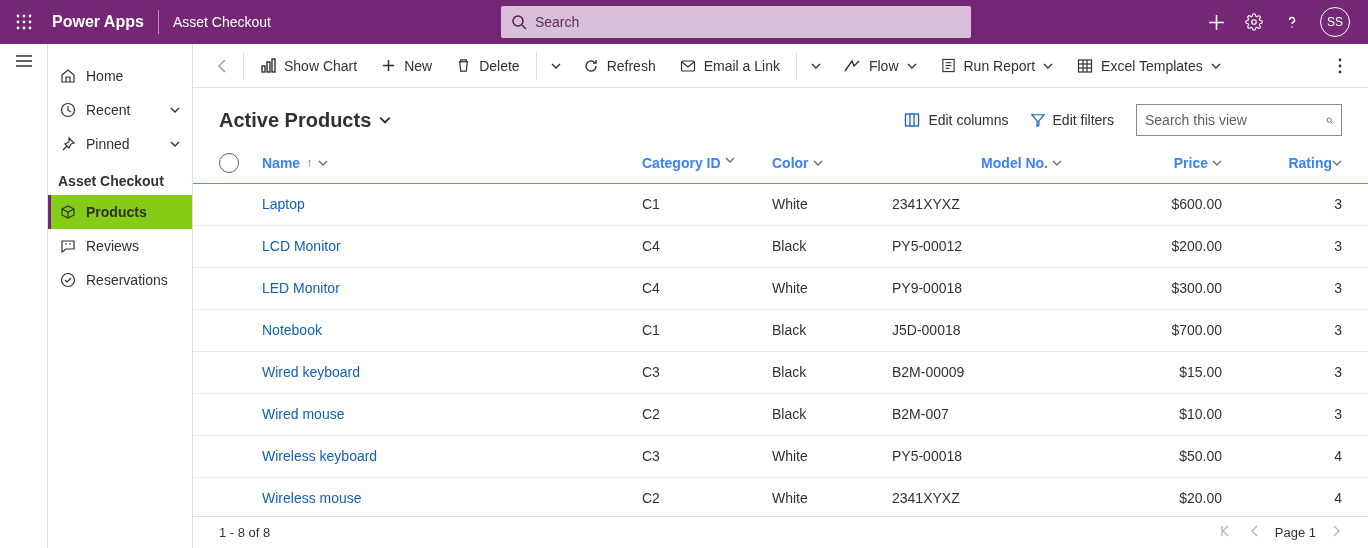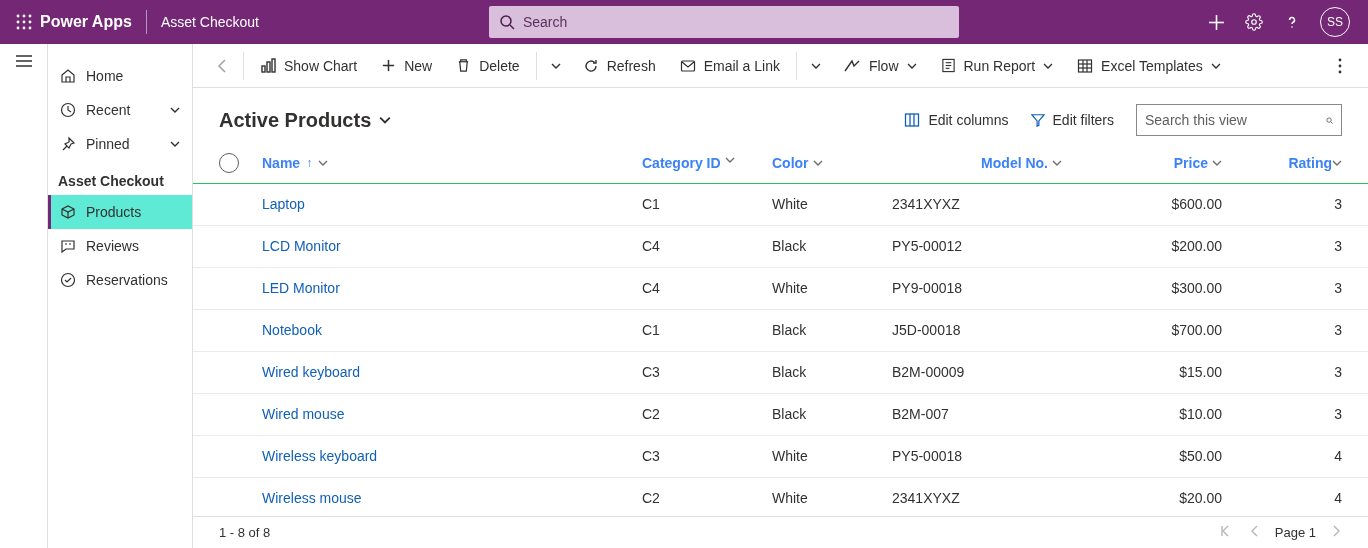--- a/index.html
+++ b/index.html
@@ -2,21 +2,21 @@
 <html><head>
 <meta charset="utf-8">
 <style>
   * { box-sizing: border-box; margin: 0; padding: 0; }
   html, body { width: 1368px; height: 548px; font-family: "Segoe UI", Arial, sans-serif; font-size: 14px; color: #323130; overflow: hidden; background:#fff;}
   
   .top-header {
     display:flex; align-items:center; height:44px; background:#742774; color:#fff; padding:0 8px;
   }
   .waffle-btn { width:32px; display:flex; align-items:center; justify-content:center; }
-  .brand { font-weight:600; font-size:16px; margin-left:0; }
+  .brand { font-weight:600; font-size:16px; margin-left:12px; }
   .vert-divider { width:1px; height:24px; background:rgba(255,255,255,0.5); margin:0 14px; }
   .app-name { font-size:14px; }
   .header-spacer-left { flex:0 0 auto; width:230px; }
   .search-wrap { flex:1; display:flex; justify-content:flex-start; }
   .search-box {
     display:flex; align-items:center; width:470px; height:32px; background:#d9bfdb;
     border-radius:2px; padding:0 10px; color:#4b1d4b;
   }
   .search-box input {
     flex:1; border:none; background:transparent; outline:none; font-size:14px; color:#4b1d4b;
@@ -37,21 +37,21 @@
   .sidebar {
     width:145px; border-right:1px solid #e1dfdd; display:flex; flex-direction:column; padding-top:15px;
   }
   .side-item {
     display:flex; align-items:center; gap:10px; height:34px; padding:0 12px; font-size:14px; color:#323130; cursor:default;
     position:relative;
   }
   .side-item .chev { margin-left:auto; }
   .side-section-title { font-weight:600; padding:12px 12px 6px 10px; font-size:14px;}
   .side-sub { display:flex; align-items:center; gap:10px; height:34px; padding:0 12px; font-size:14px; cursor:default;}
-  .side-sub.selected { background:#5eead4; font-weight:400;}
+  .side-sub.selected { background:#84cc16; font-weight:700;}
   .side-sub.selected::before{
     content:""; position:absolute; left:0; top:0; bottom:0; width:3px; background:#742774;
   }
   .side-sub { position:relative; }
   .sidebar svg, .left-rail svg { flex-shrink:0; }
 
   
   .main { flex:1; display:flex; flex-direction:column; min-width:0;}
   .cmd-bar {
     display:flex; align-items:center; height:44px; border-bottom:1px solid #e1dfdd; padding:0 14px; gap:0;

